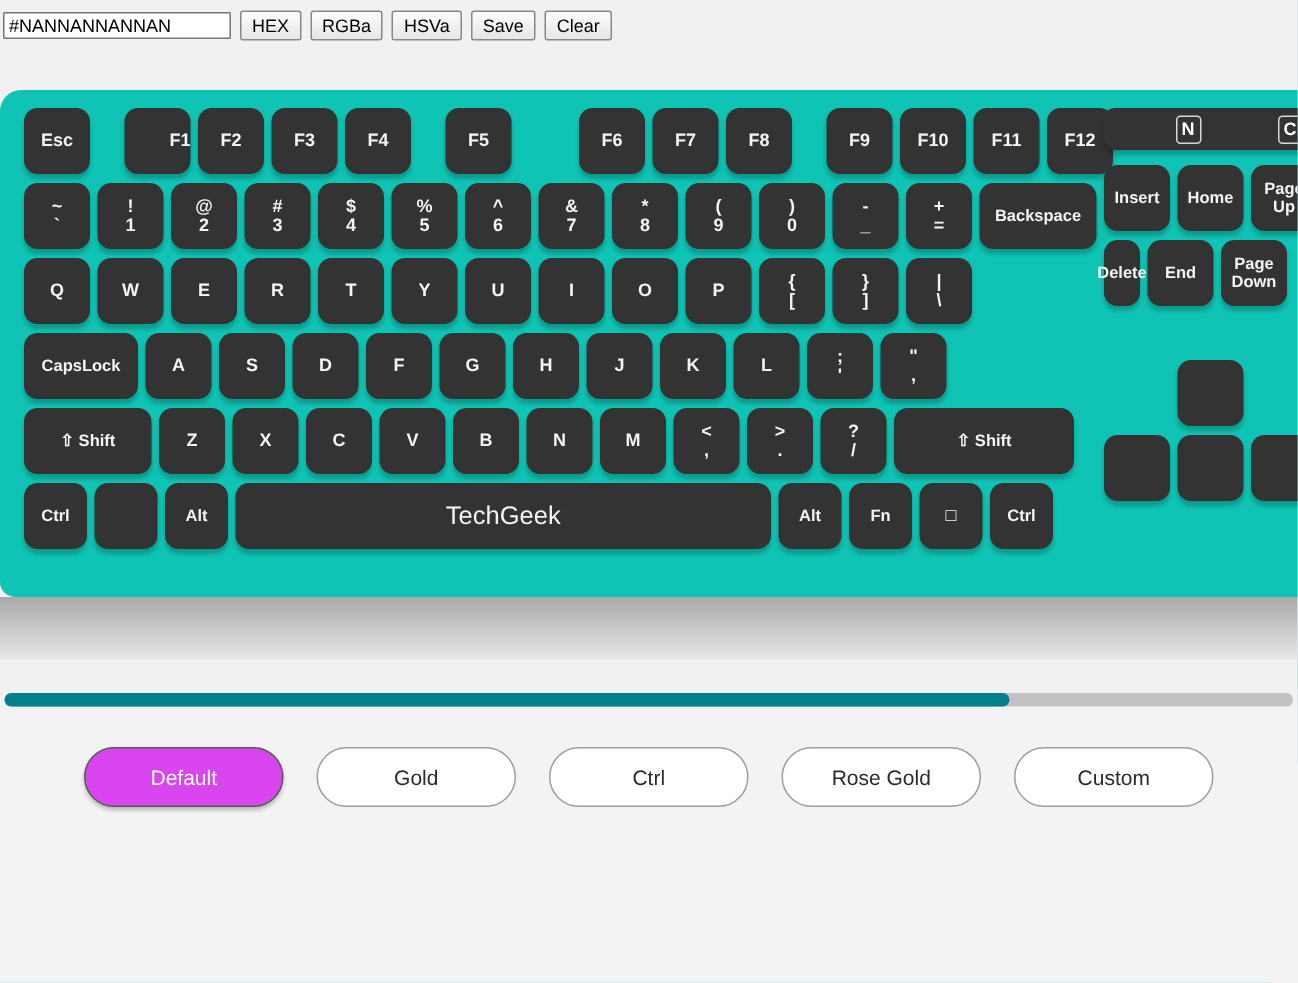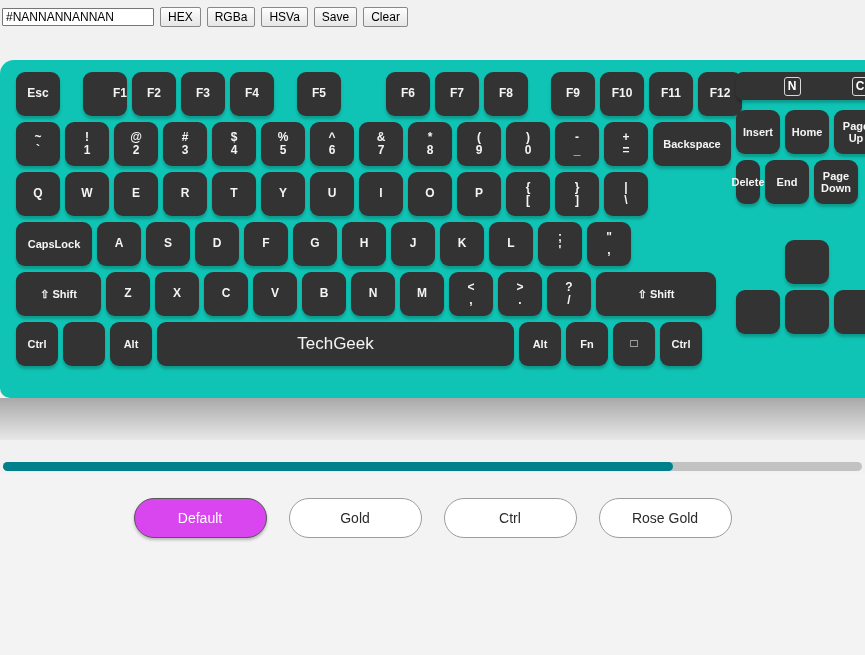--- a/index.html
+++ b/index.html
@@ -348,14 +348,15 @@
   <div class="track" style="background: rgb(194, 194, 194);"></div>
   <div class="thumb" style="width: 670.02px; background: rgb(0, 128, 138);"></div>
 </div>
 
 <div id="theme-section">
   <div id="theme-buttons">
       <button class="theme-btn active">Default</button>
       <button class="theme-btn">Gold</button>
       <button class="theme-btn">Ctrl</button>
       <button class="theme-btn">Rose Gold</button>
+      <button class="theme-btn">Custom</button>
     </div>
 </div>
 
 </body></html>

